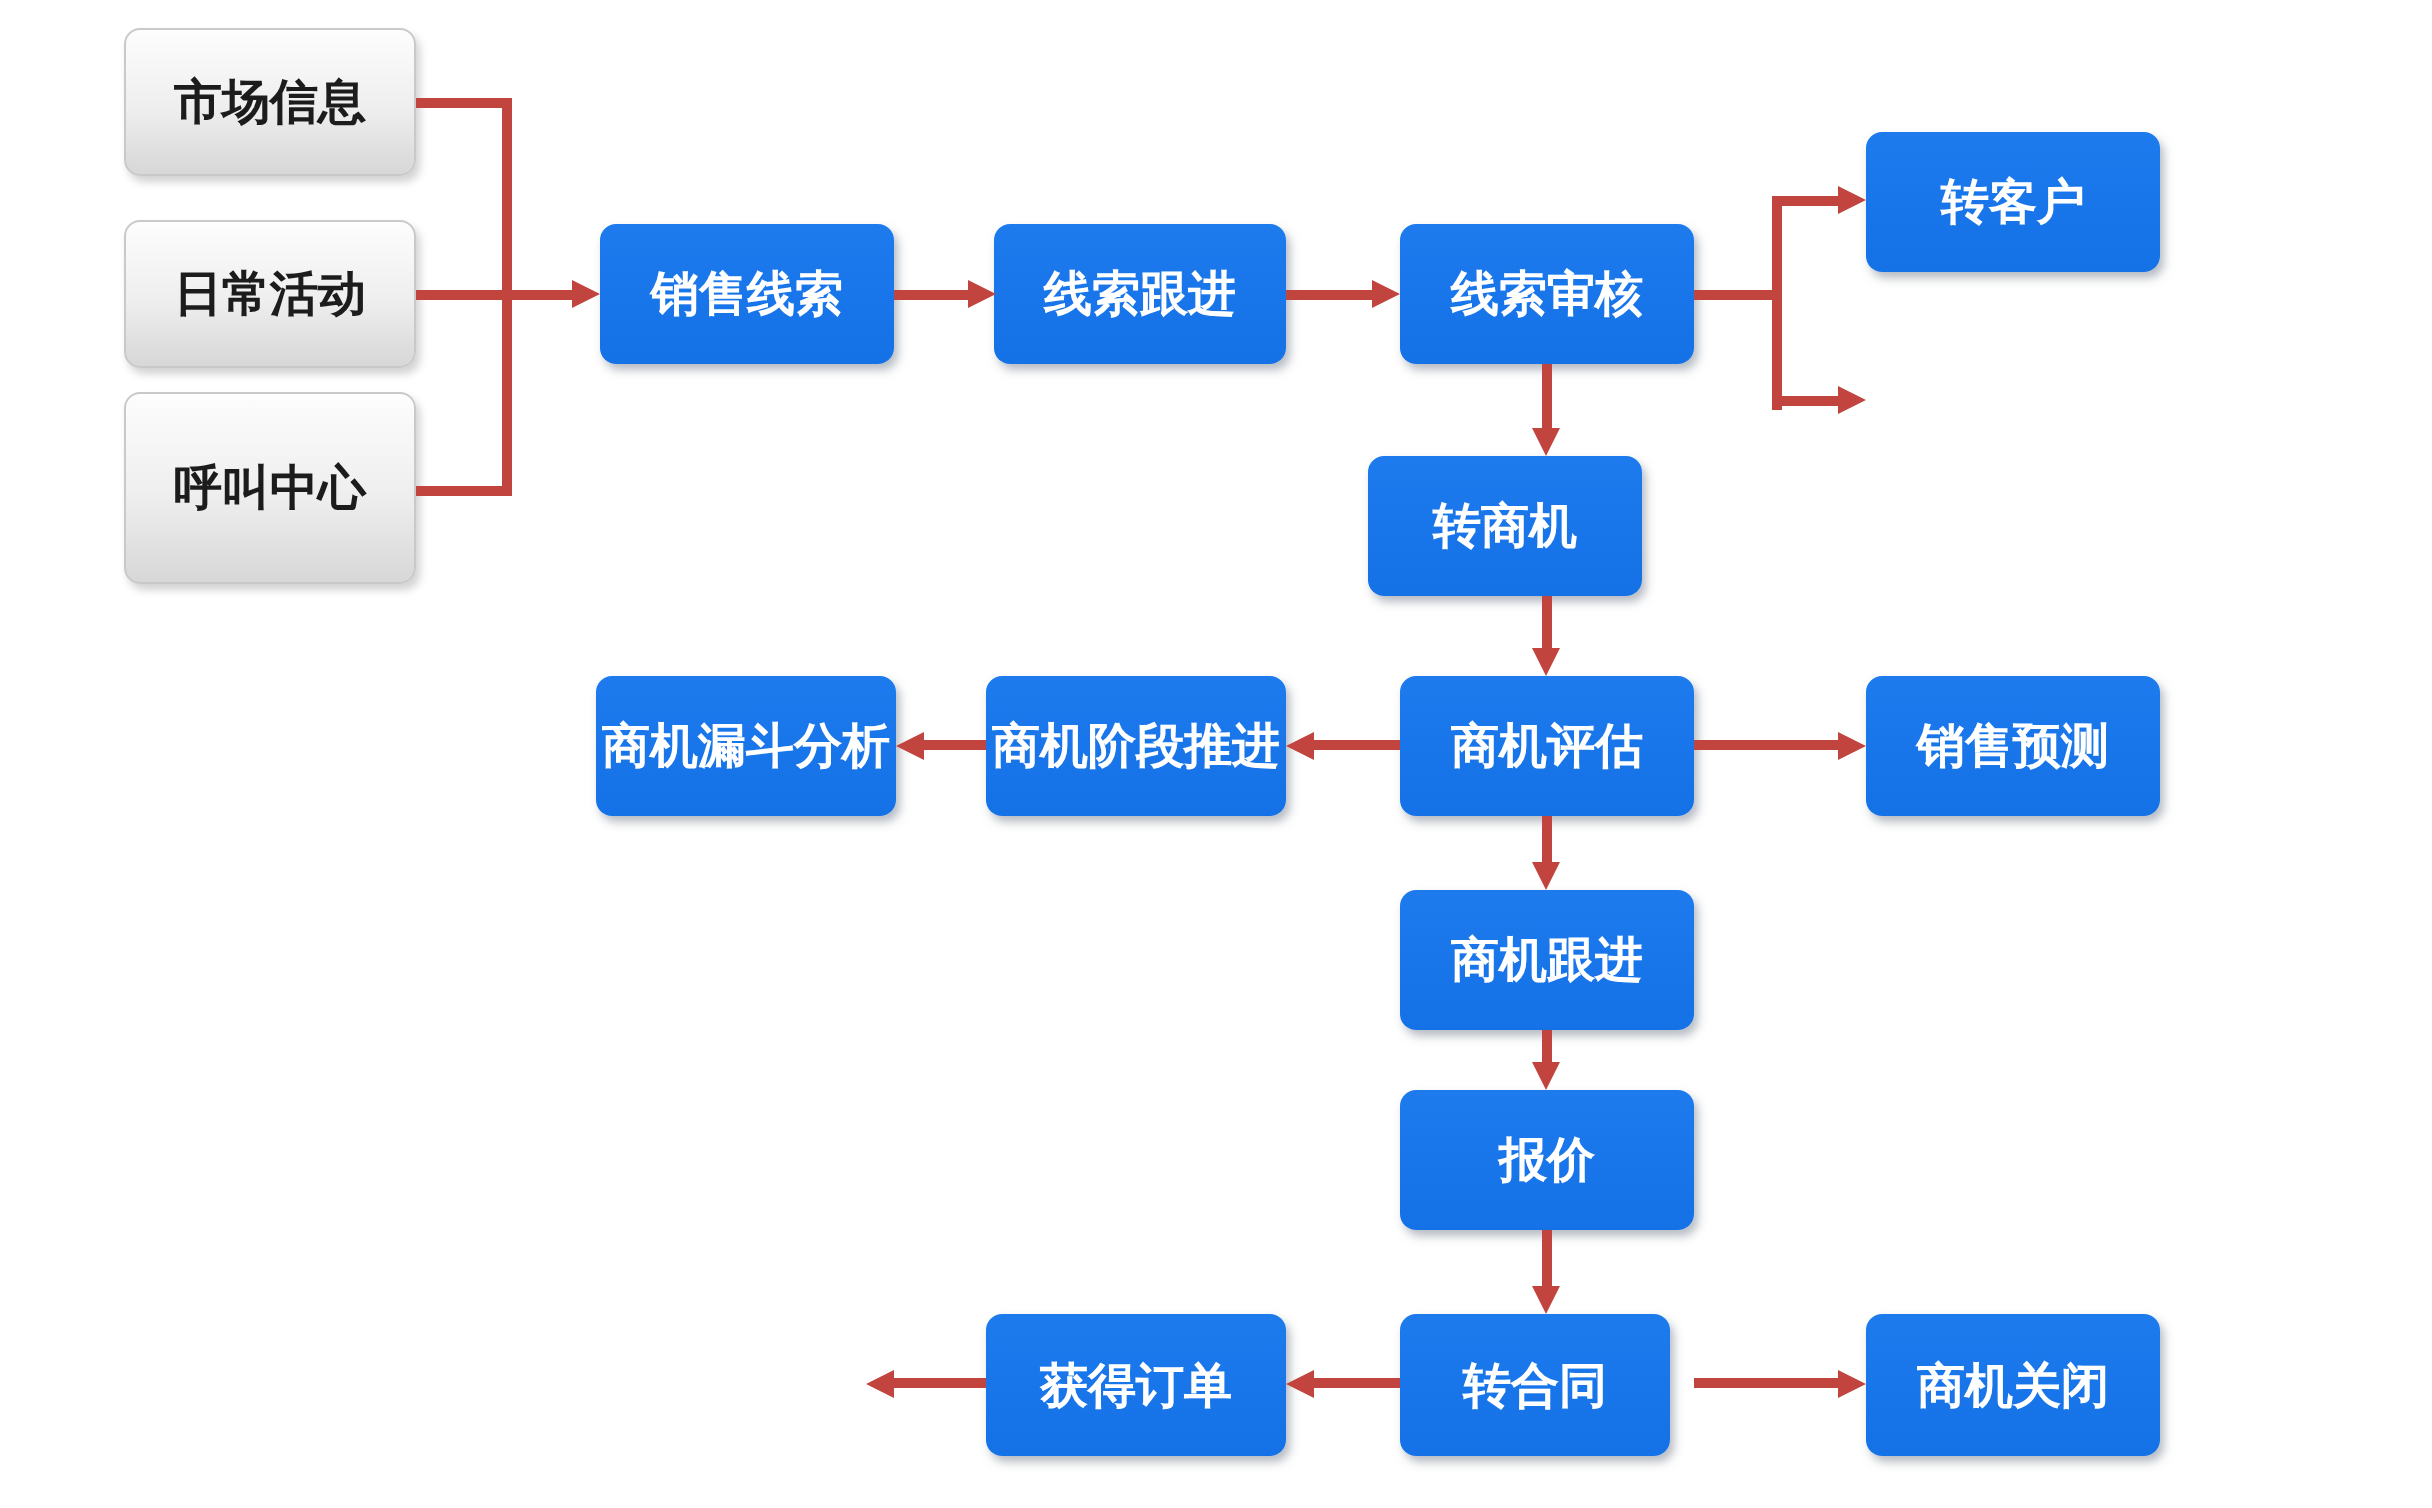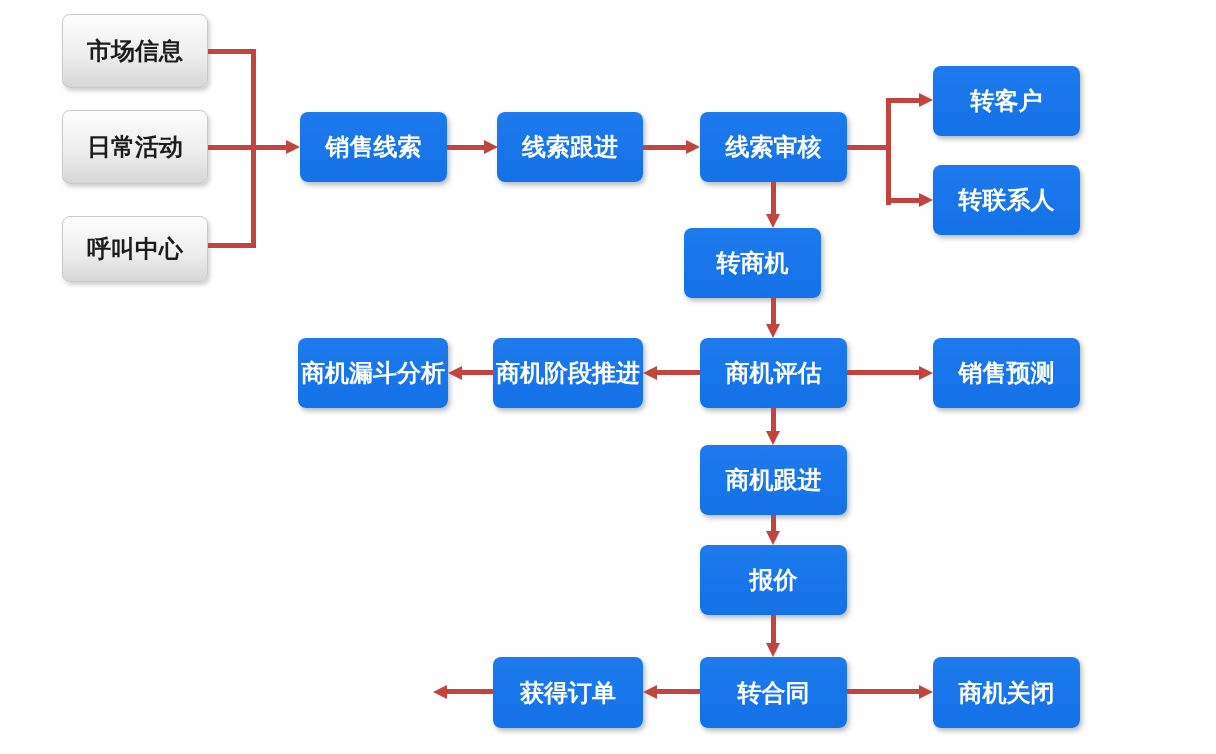--- a/index.html
+++ b/index.html
@@ -35,36 +35,35 @@
       border-left:7px solid transparent;border-right:7px solid transparent;
       border-top:14px solid #c1443e;}
 </style>
 </head>
 <body>
 
 <div class="canvas">
 
   <div class="node gray" style="left:62px;top:14px;width:146px;height:74px">市场信息</div>
   <div class="node gray" style="left:62px;top:110px;width:146px;height:74px">日常活动</div>
-  <div class="node gray" style="left:62px;top:216px;width:146px;height:66px">呼叫中心</div>
+  <div class="node gray" style="left:62px;top:196px;width:146px;height:96px">呼叫中心</div>
 
   <div class="node blue" style="left:300px;top:112px;width:147px;height:70px">销售线索</div>
   <div class="node blue" style="left:700px;top:112px;width:147px;height:70px">线索审核</div>
   <div class="node blue" style="left:497px;top:112px;width:146px;height:70px">线索跟进</div>
   <div class="node blue" style="left:933px;top:66px;width:147px;height:70px">转客户</div>
-  <div class="node blue" style="left:933px;top:165px;width:147px;height:70px">转联系人</div>
   <div class="node blue" style="left:684px;top:228px;width:137px;height:70px">转商机</div>
   <div class="node blue" style="left:298px;top:338px;width:150px;height:70px">商机漏斗分析</div>
   <div class="node blue" style="left:493px;top:338px;width:150px;height:70px">商机阶段推进</div>
   <div class="node blue" style="left:700px;top:338px;width:147px;height:70px">商机评估</div>
   <div class="node blue" style="left:933px;top:338px;width:147px;height:70px">销售预测</div>
   <div class="node blue" style="left:700px;top:445px;width:147px;height:70px">商机跟进</div>
   <div class="node blue" style="left:700px;top:545px;width:147px;height:70px">报价</div>
   <div class="node blue" style="left:493px;top:657px;width:150px;height:71px">获得订单</div>
-  <div class="node blue" style="left:700px;top:657px;width:147px;height:71px">转合同</div>
+  <div class="node blue" style="left:700px;top:657px;width:135px;height:71px">转合同</div>
   <div class="node blue" style="left:933px;top:657px;width:147px;height:71px">商机关闭</div>
 
   <div class="hl" style="left:208px;top:49px;width:48px"></div>
   <div class="hl" style="left:208px;top:243px;width:48px"></div>
   <div class="vl" style="left:251px;top:49px;height:199px"></div>
   <div class="hl" style="left:208px;top:145px;width:79px"></div>
   <div class="ar" style="left:286px;top:140px"></div>
 
   <div class="hl" style="left:447px;top:145px;width:37px"></div>
   <div class="ar" style="left:484px;top:140px"></div>

